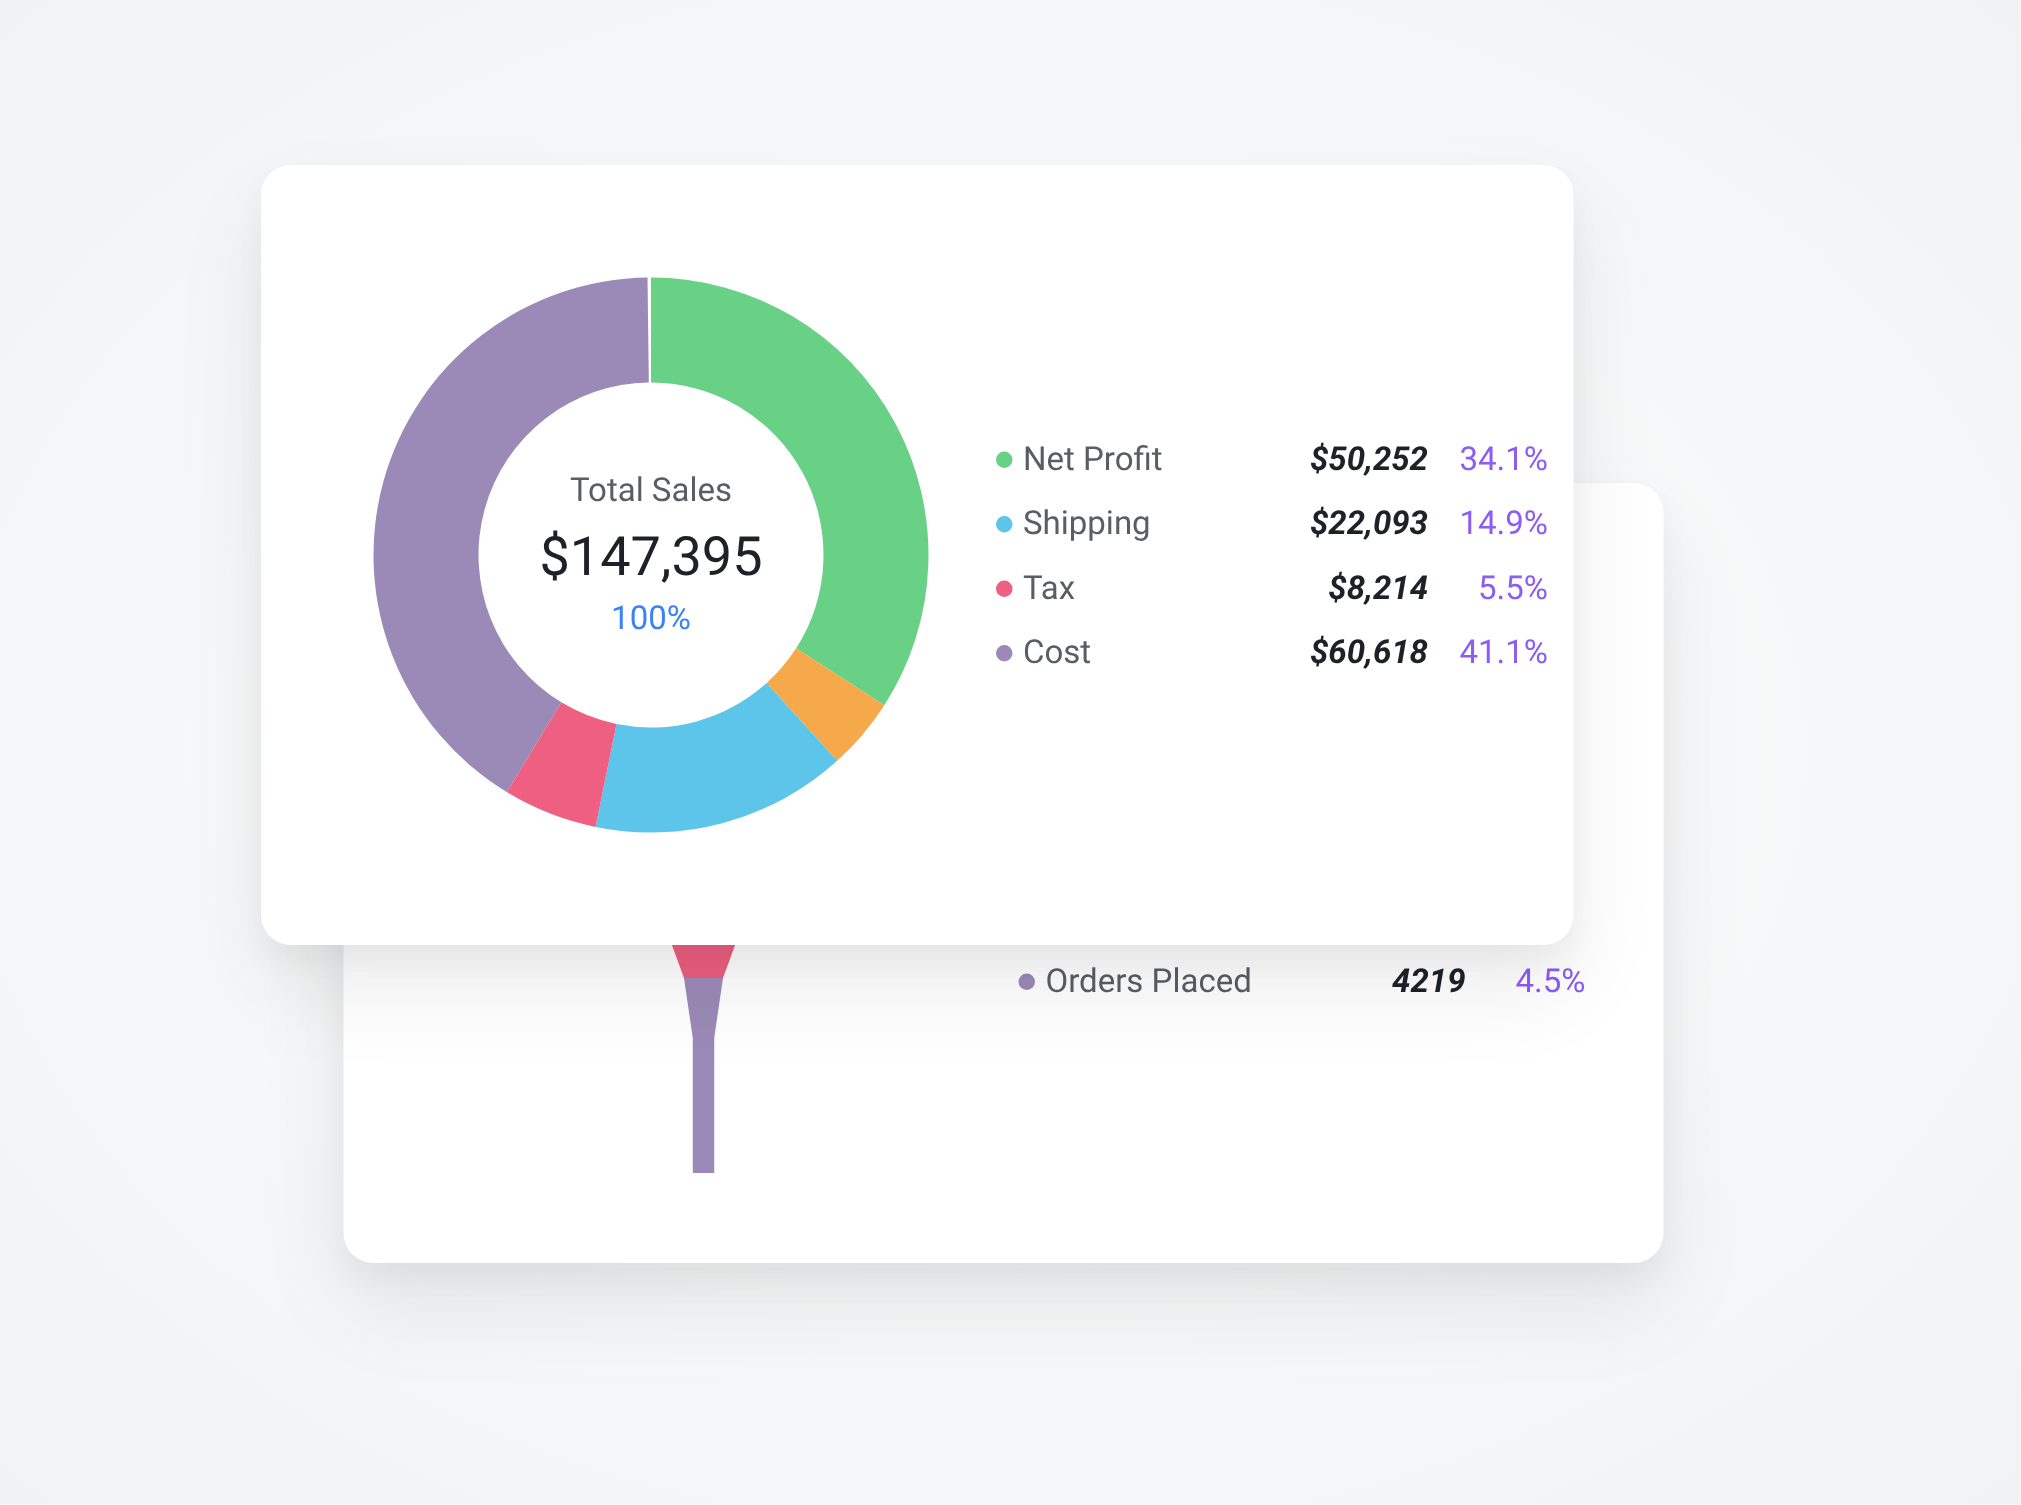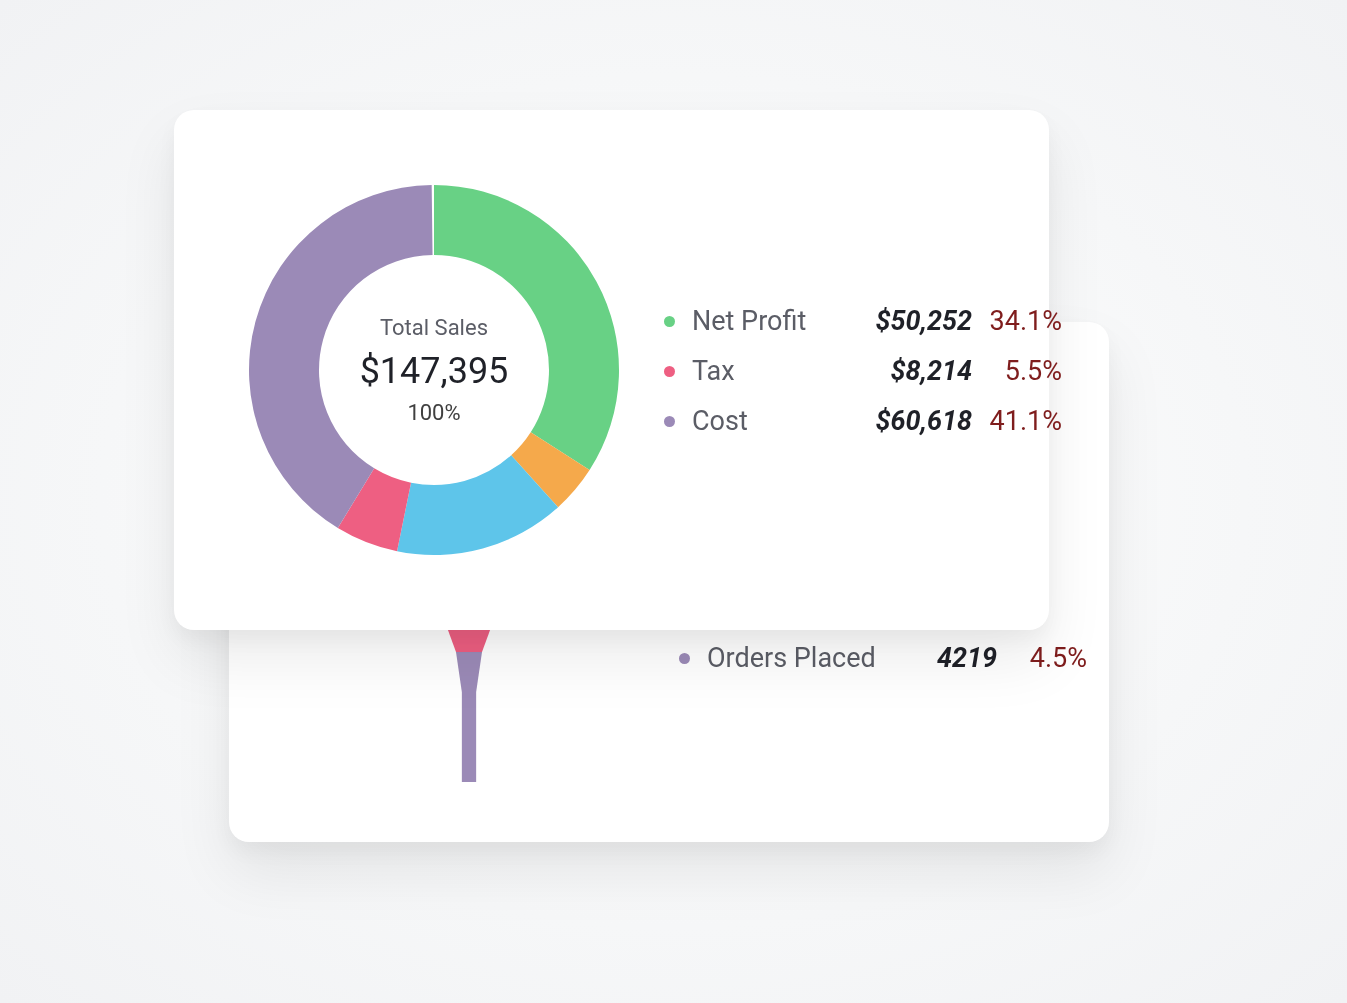--- a/index.html
+++ b/index.html
@@ -59,43 +59,42 @@
       margin-bottom: 10px;
     }
     .donut-center .value {
       font-size: 36px;
       font-weight: 400;
       color: #1f2128;
       margin-bottom: 8px;
     }
     .donut-center .pct {
       font-size: 22px;
-      color: #404040;
+      color: #3b82f6;
     }
     .legend {
       flex: 1 1 auto;
       padding-left: 30px;
       padding-top: 20px;
     }
     .legend-row {
       display: grid;
       grid-template-columns: 18px 160px 110px 80px;
       align-items: center;
-      column-gap: 10px;
       margin-bottom: 18px;
-      font-size: 27px;
+      font-size: 22px;
     }
     .legend-dot {
       width: 11px;
       height: 11px;
       border-radius: 50%;
     }
     .legend-label { color: #5b5d66; }
     .legend-val { color: #1f2128; font-weight: 700; text-align: right; font-style: italic; }
-    .legend-pct { color: #7f1d1d; text-align: right; }
+    .legend-pct { color: #8b5cf6; text-align: right; }
 
     
     .funnel-area {
       width: 380px;
       height: 420px;
       position: relative;
       margin-top: 10px;
     }
     .funnel-legend {
       flex: 1 1 auto;
@@ -144,20 +143,26 @@
     </div>
   </div>
   <div class="legend" id="donut-legend">
       <div class="legend-row">
         <span class="legend-dot" style="background: rgb(104, 209, 133);"></span>
         <span class="legend-label">Net Profit</span>
         <span class="legend-val">$50,252</span>
         <span class="legend-pct">34.1%</span>
       </div>
       <div class="legend-row">
+        <span class="legend-dot" style="background: rgb(94, 197, 234);"></span>
+        <span class="legend-label">Shipping</span>
+        <span class="legend-val">$22,093</span>
+        <span class="legend-pct">14.9%</span>
+      </div>
+      <div class="legend-row">
         <span class="legend-dot" style="background: rgb(238, 95, 130);"></span>
         <span class="legend-label">Tax</span>
         <span class="legend-val">$8,214</span>
         <span class="legend-pct">5.5%</span>
       </div>
       <div class="legend-row">
         <span class="legend-dot" style="background: rgb(155, 138, 183);"></span>
         <span class="legend-label">Cost</span>
         <span class="legend-val">$60,618</span>
         <span class="legend-pct">41.1%</span>

